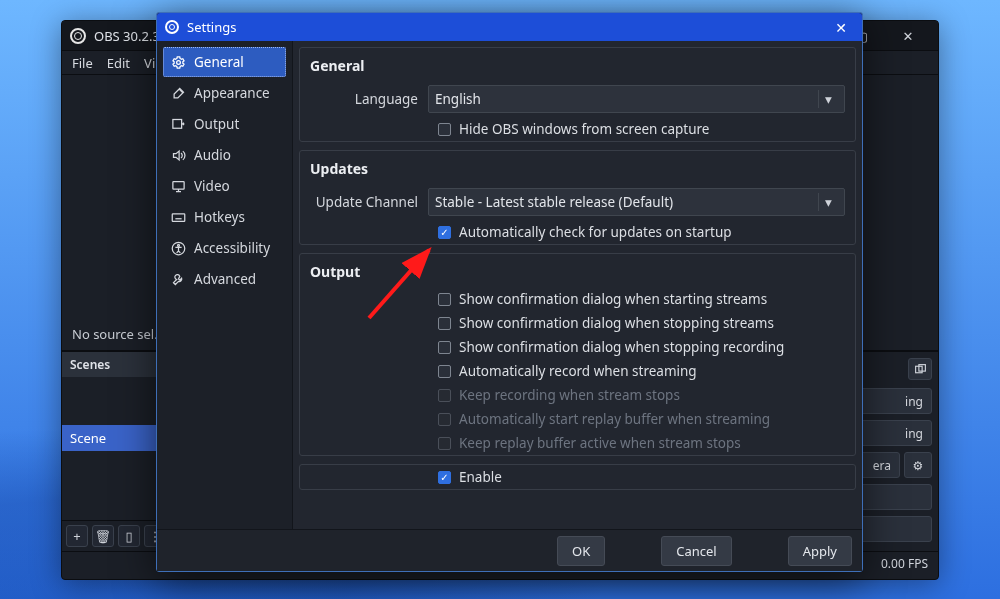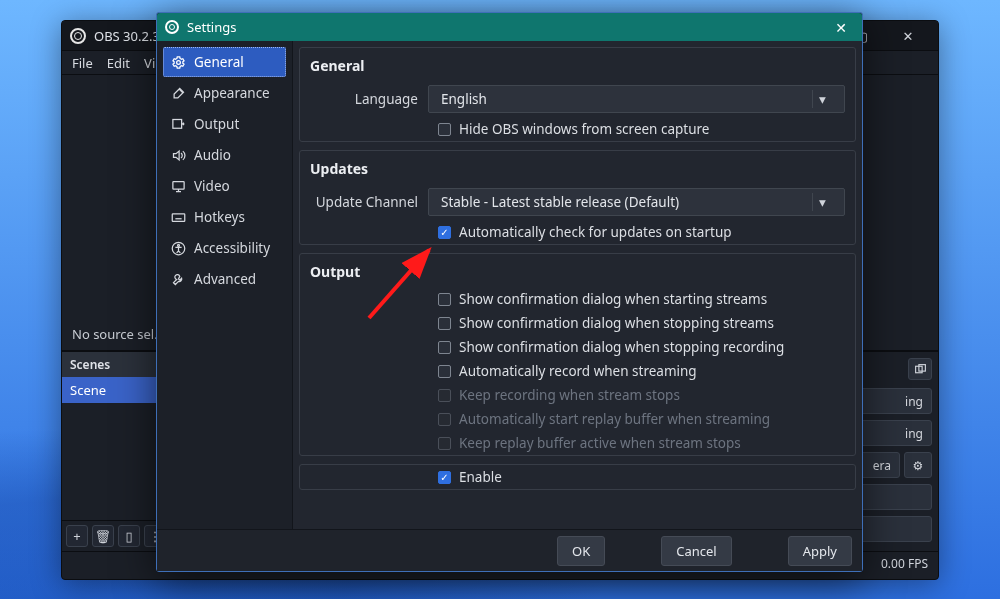--- a/index.html
+++ b/index.html
@@ -17,49 +17,49 @@
   .obs-titlebar .winbtn { margin-left:auto; display:flex; gap:2px;}
   .obs-titlebar .winbtn div { width:44px;height:28px;display:flex;align-items:center;justify-content:center;color:#cfd3da;font-size:13px;}
   .obs-menubar { height:24px; display:flex; align-items:center; gap:14px; padding:0 10px; font-size:13px; color:#d8dbe1; border-bottom:1px solid #0b0d11;}
   .obs-body { position:relative; height:calc(100% - 54px); }
 
   .obs-bottom { position:absolute; left:0; bottom:0; right:0; height:260px; display:flex; flex-direction:column;}
   .nosource { height:32px; padding:6px 10px; font-size:13px; color:#c8ccd3; border-bottom:1px solid #0b0d11;}
   .panels { display:flex; height:200px; border-top:1px solid #0b0d11;}
   .panel { border-right:1px solid #0b0d11; display:flex; flex-direction:column;}
   .panel-head { background:#2b313b; font-size:12px; font-weight:600; padding:4px 8px; color:#e0e3e9;}
-  .scenes { width:120px;}
+  .scenes { width:120px;gap:48px;}
   .scene-item { background:#3a63c8; color:#fff; font-size:13px; padding:4px 8px;}
   .panel-toolbar { margin-top:auto; display:flex; gap:4px; padding:4px; border-top:1px solid #0b0d11;}
   .tb-btn { width:22px;height:22px;border:1px solid #3a414d;background:#222732;display:flex;align-items:center;justify-content:center;font-size:13px;color:#cfd3da;border-radius:3px;}
   .right-panel { margin-left:auto; width:120px; border-left:1px solid #0b0d11; border-right:none; padding:6px; display:flex; flex-direction:column; gap:6px;}
   .right-panel .rowbtn { height:26px; background:#2a303b; border:1px solid #3a414d; border-radius:3px; font-size:12px; color:#d4d7dd; display:flex; align-items:center; justify-content:flex-end; padding-right:8px;}
   .popout { width:24px;height:22px;border:1px solid #3a414d;background:#2a303b;border-radius:3px;align-self:flex-end;display:flex;align-items:center;justify-content:center;margin-bottom:2px;}
   .statusbar { height:24px; border-top:1px solid #0b0d11; display:flex; align-items:center; justify-content:flex-end; padding-right:10px; font-size:12px; color:#cfd3da;}
 
   
   .dlg { position:absolute; left:156px; top:12px; width:707px; height:560px; background:#1f232b; border:1px solid #3e6fb8; border-radius:3px; box-shadow:0 8px 40px rgba(0,0,0,.6); display:flex; flex-direction:column; color:#d9dce2; }
-  .dlg-title { height:28px; background:#0f766e; display:flex; align-items:center; padding:0 8px; color:#fff; font-size:13px; border-radius:3px 3px 0 0;}
+  .dlg-title { height:28px; background:#1d4ed8; display:flex; align-items:center; padding:0 8px; color:#fff; font-size:13px; border-radius:3px 3px 0 0;}
   .dlg-title .dlogo { width:14px;height:14px;border-radius:50%;border:2px solid #fff;margin-right:8px;position:relative;}
   .dlg-title .dlogo::after{content:"";position:absolute;inset:2px;border-radius:50%;border:1px solid #fff;}
   .dlg-title .close { margin-left:auto; width:26px;height:26px;display:flex;align-items:center;justify-content:center;font-size:14px;}
   .dlg-body { flex:1; display:flex; min-height:0;}
   .dlg-side { width:136px; background:#1c2028; border-right:1px solid #12151b; padding:6px 6px;}
   .side-item { display:flex; align-items:center; gap:8px; padding:5px 7px; font-size:13.5px; color:#d5d8de; border:1px solid transparent; border-radius:2px; margin-bottom:1px;}
   .side-item.selected { background:#2d5cc0; color:#fff; border:1px dotted #9fb8ef;}
   .side-item .ic { width:15px; height:15px; display:flex;align-items:center;justify-content:center;}
   .side-item .ic svg { width:15px;height:15px; }
 
   .dlg-main { flex:1; background:#22262f; overflow:auto; padding:0 0 6px 0;}
   .section { border:1px solid #383d47; margin:6px 6px 8px 6px; border-radius:3px; background:#22262f;}
   .sec-title { font-size:14px; font-weight:700; color:#eceef2; padding:8px 10px 6px 10px;}
   .row { display:flex; align-items:center; padding:4px 10px 4px 10px; font-size:13.5px;}
   .row .label { width:118px; text-align:right; padding-right:10px; color:#d4d7dd;}
   .row .field { flex:1;}
-  .select { background:#2d323c; border:1px solid #40464f; color:#e2e5ea; padding:4px 12px; border-radius:2px; display:flex; align-items:center; justify-content:space-between; font-size:13.5px;}
+  .select { background:#2d323c; border:1px solid #40464f; color:#e2e5ea; padding:4px 6px; border-radius:2px; display:flex; align-items:center; justify-content:space-between; font-size:13.5px;}
   .select .caret { width:20px; text-align:center; color:#cfd3da; border-left:1px solid #40464f; margin-left:8px;}
   .chk-row { display:flex; align-items:center; gap:8px; padding:3px 10px 3px 138px; font-size:13.5px; color:#dcdfe4;}
   .chk-row.disabled { color:#6d7480;}
   .chk { width:13px;height:13px; border:1px solid #7e8590; border-radius:2px; background:#2a2f39; display:inline-flex; align-items:center; justify-content:center; flex-shrink:0;}
   .chk.checked { background:#2f6fe0; border-color:#2f6fe0;}
   .chk.checked::after { content:"✓"; color:#fff; font-size:10px; line-height:1;}
   .chk.disabled { border-color:#4a4f59; background:#262a32;}
 
   .dlg-foot { height:42px; border-top:1px solid #12151b; display:flex; align-items:center; justify-content:flex-end; gap:8px; padding:0 10px; background:#1f232b;}
   .btn { background:#343a45; border:1px solid #454b56; color:#e4e7ec; font-size:13px; padding:5px 14px; border-radius:3px;margin-left:48px;}

